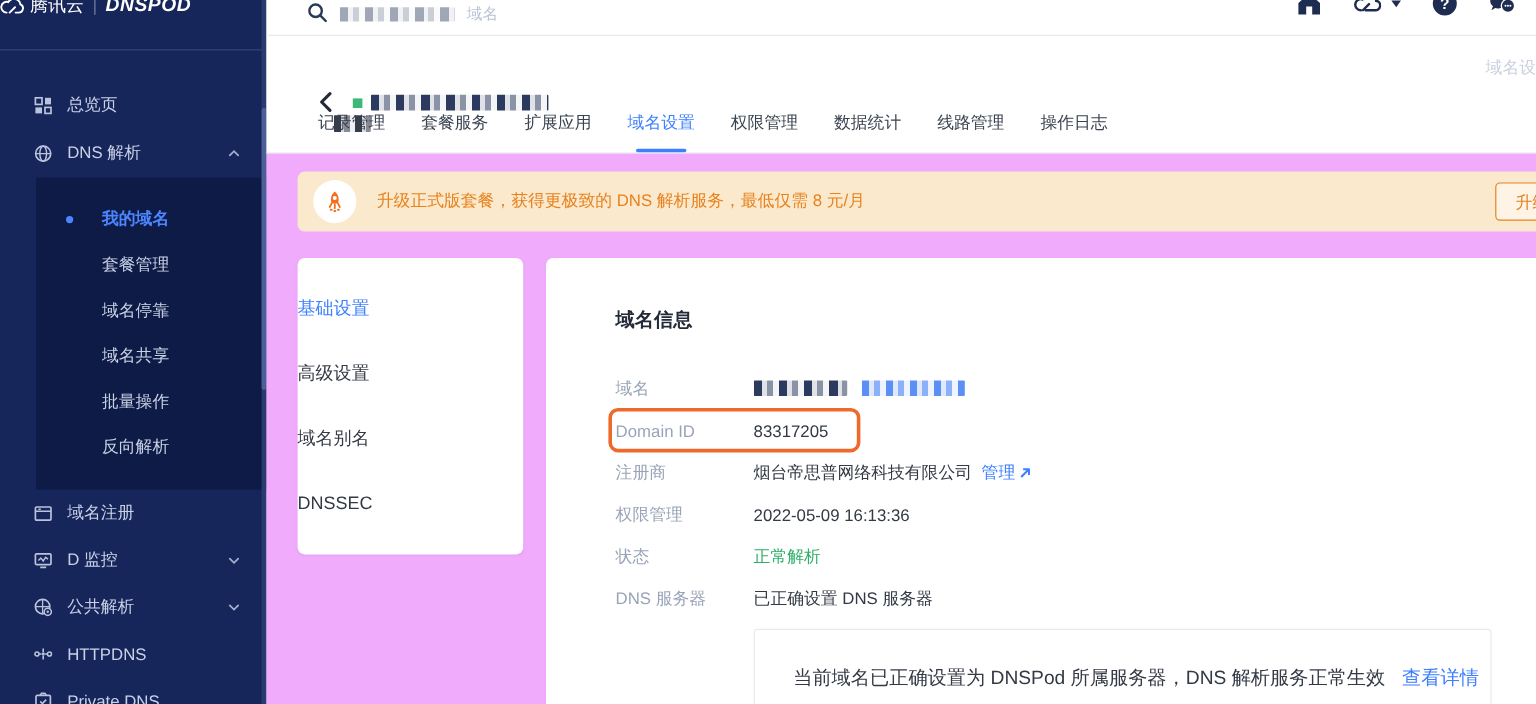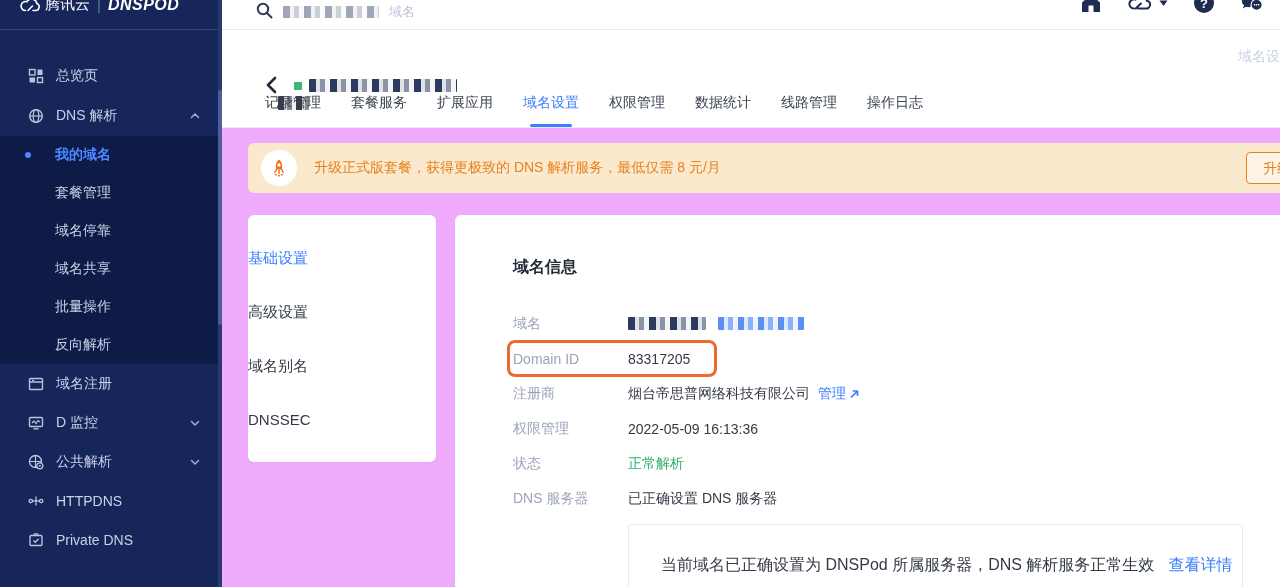--- a/index.html
+++ b/index.html
@@ -9,30 +9,30 @@
     background:#EEF1F6; position:relative; color:#333A45;
   }
   
   .pix{display:inline-block;height:13px;border-radius:1px;
     background-image:repeating-linear-gradient(90deg,#2B3A5E 0 7px,rgba(43,58,94,.15) 7px 11px,rgba(43,58,94,.55) 11px 16px,rgba(43,58,94,.05) 16px 21px);}
   .pix.blue{background-image:repeating-linear-gradient(90deg,#5B8FF5 0 6px,rgba(91,143,245,.2) 6px 10px,rgba(91,143,245,.7) 10px 15px,rgba(91,143,245,.1) 15px 20px);}
   .pix.faint{opacity:.45;}
 
   
   .sidebar{position:absolute;left:0;top:0;width:222px;height:587px;background:#16255A;color:#C9D1E6;}
-  .logo{height:30px;border-bottom:1px solid rgba(255,255,255,.14);overflow:hidden;padding-left:20px;}
+  .logo{height:42px;border-bottom:1px solid rgba(255,255,255,.14);overflow:hidden;}
   .logo-inner{display:flex;align-items:center;gap:7px;margin-top:-5px;}
   .logo-tencent{color:#fff;font-size:15px;display:flex;align-items:center;gap:5px;}
   .logo-sep{color:rgba(255,255,255,.35);font-size:15px;}
   .logo-dnspod{color:#fff;font-size:16px;font-weight:bold;font-style:italic;letter-spacing:.5px;}
   .nav{margin-top:26px;}
   .nav-item{height:40px;display:flex;align-items:center;padding-left:28px;font-size:14px;color:#C9D1E6;position:relative;cursor:pointer;}
   .nav-item .nicon{width:16px;height:16px;margin-right:12px;flex:0 0 16px;opacity:.92;}
   .nav-item .chev{position:absolute;right:22px;width:10px;height:10px;opacity:.8;}
-  .submenu{background:#0E1B47;padding:0 0;}
+  .submenu{background:#0E1B47;padding:16px 0;margin-left:30px;}
   .sub-item{height:38px;display:flex;align-items:center;padding-left:55px;font-size:14px;color:#C9D1E6;position:relative;cursor:pointer;}
   .sub-item.active{color:#4C86FF;font-weight:bold;}
   .sub-item.active::before{content:"";position:absolute;left:25px;top:16px;width:6px;height:6px;border-radius:50%;background:#4C86FF;}
   .nav2 .nav-item{height:39px;}
   .sb-scroll{position:absolute;right:0;top:0;width:4px;height:587px;background:#2A3A6E;}
   .sb-thumb{position:absolute;right:0;top:90px;width:4px;height:235px;background:#4D5F99;border-radius:2px;}
 
   
   .topbar{position:absolute;left:222px;top:0;right:0;height:30px;background:#fff;border-bottom:1px solid #E7EAF0;overflow:hidden;}
   .search{position:absolute;left:34px;top:3px;display:flex;align-items:center;gap:10px;}

